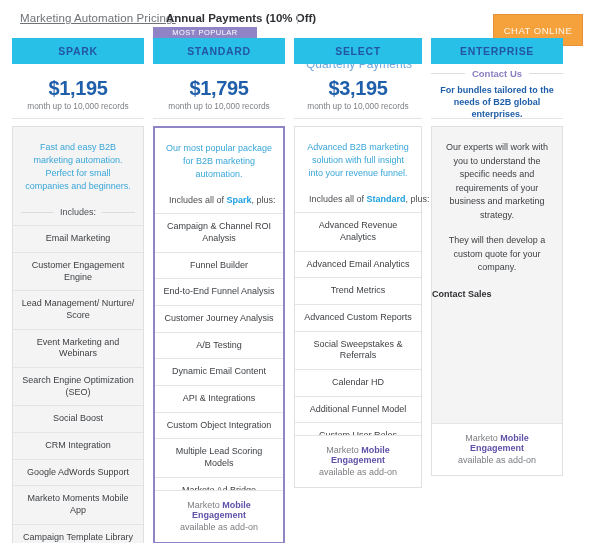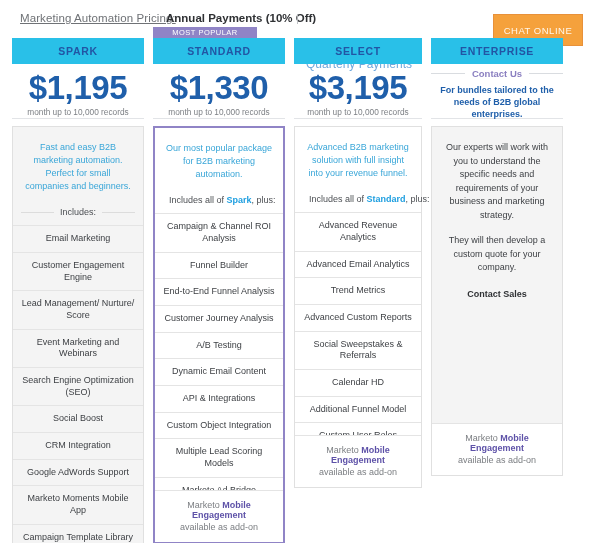--- a/index.html
+++ b/index.html
@@ -73,21 +73,21 @@
 
   
   .price-block {
     height: 55px;
     border-bottom: 1px solid #e2e4e7;
     display: flex; flex-direction: column;
     align-items: center; justify-content: center;
     padding-top: 6px;
   }
   .price {
-    color: #1f5faa; font-size: 33px; font-weight: bold; letter-spacing: -.4px;
+    color: #1f5faa; font-size: 20px; font-weight: bold; letter-spacing: -.4px;
     line-height: 1.05;
   }
   .price-sub {
     color: #7d8085; font-size: 8.3px; margin-top: 2px;
   }
 
   
   .contact-block {
     height: 55px; padding-top: 4px;
     border-bottom: 1px solid #e2e4e7;
@@ -143,21 +143,21 @@
   }
   .feat:first-of-type { border-top: 1px solid #e4e4e4; }
 
   .ent-text {
     font-size: 9px; color: #3c3f43; text-align: center;
     line-height: 1.5; padding: 14px 12px 0 12px;
   }
   .ent-text.second { padding-top: 12px; }
   .contact-sales {
     font-size: 9px; color: #2f3134; font-weight: bold;
-    text-align: center; padding-top: 14px;
+    text-align: left; padding-top: 14px;
   }
 
   
   .addon {
     position: absolute; left: 0; bottom: 0; width: 100%;
     background: #ffffff;
     border-top: 1px solid #e4e4e4;
     padding: 9px 6px 10px 6px;
     text-align: center;
   }
@@ -207,21 +207,21 @@
           <div class="feat">Marketo Moments Mobile App</div>
           <div class="feat">Campaign Template Library</div>
 
         </div>
       </div>
     </div>
 
     <div class="col col-2">
       <div class="plan-head">STANDARD</div>
       <div class="price-block">
-        <div class="price">$1,330</div>
+        <div class="price">$1,795</div>
         <div class="price-sub">month up to 10,000 records</div>
       </div>
       <div class="body-card highlight" style="min-height:366px">
         <div class="blurb">Our most popular package for B2B marketing automation.</div>
         <div class="includes-row">
           <div class="rule"></div>
           <div class="includes-label"><span>Includes all of </span><span class="plan-ref">Spark</span><span>, plus:</span></div>
           <div class="rule"></div>
         </div>
         <div>

